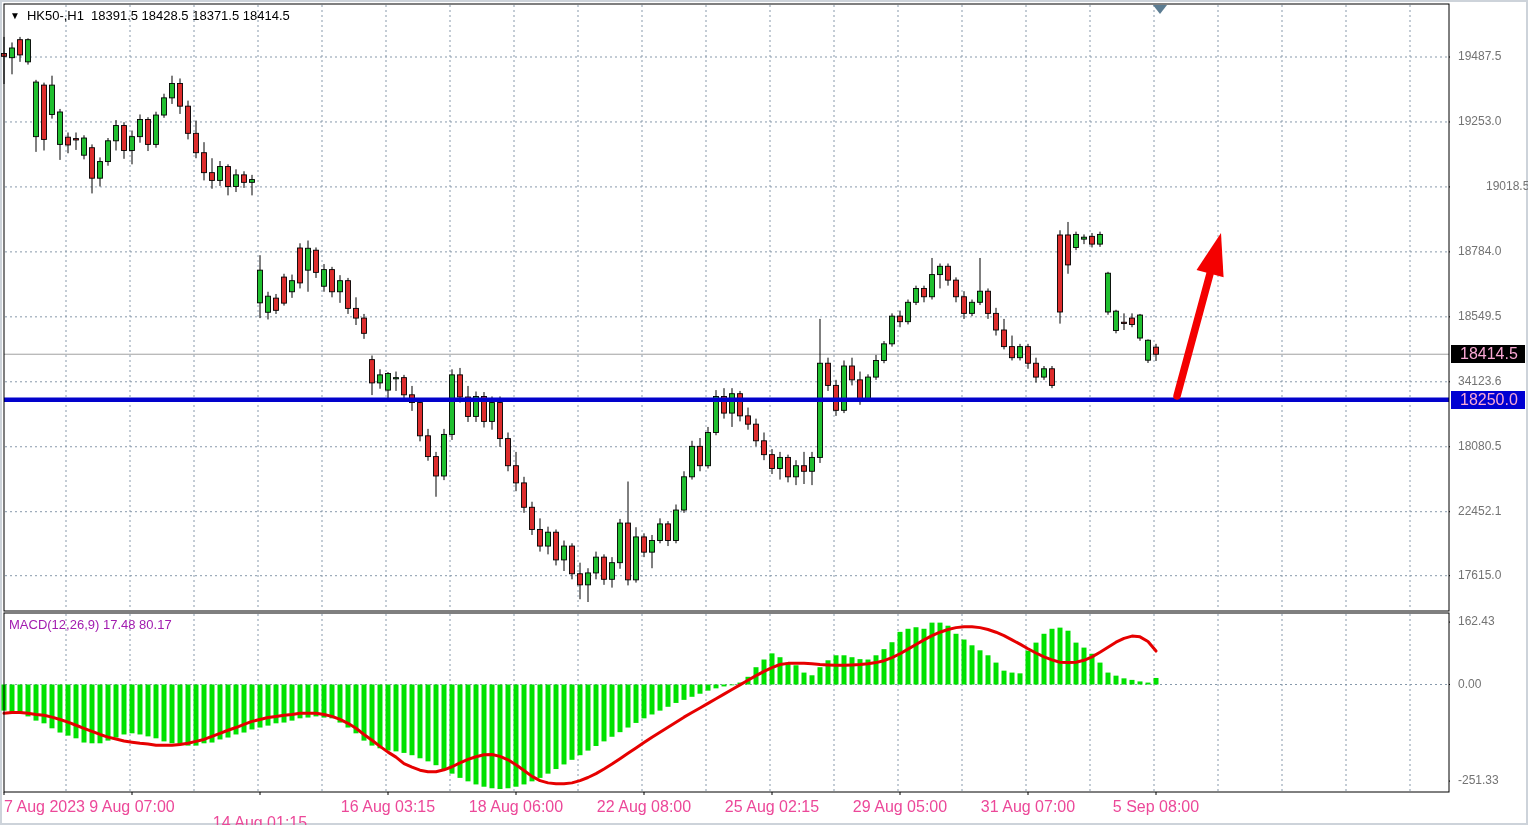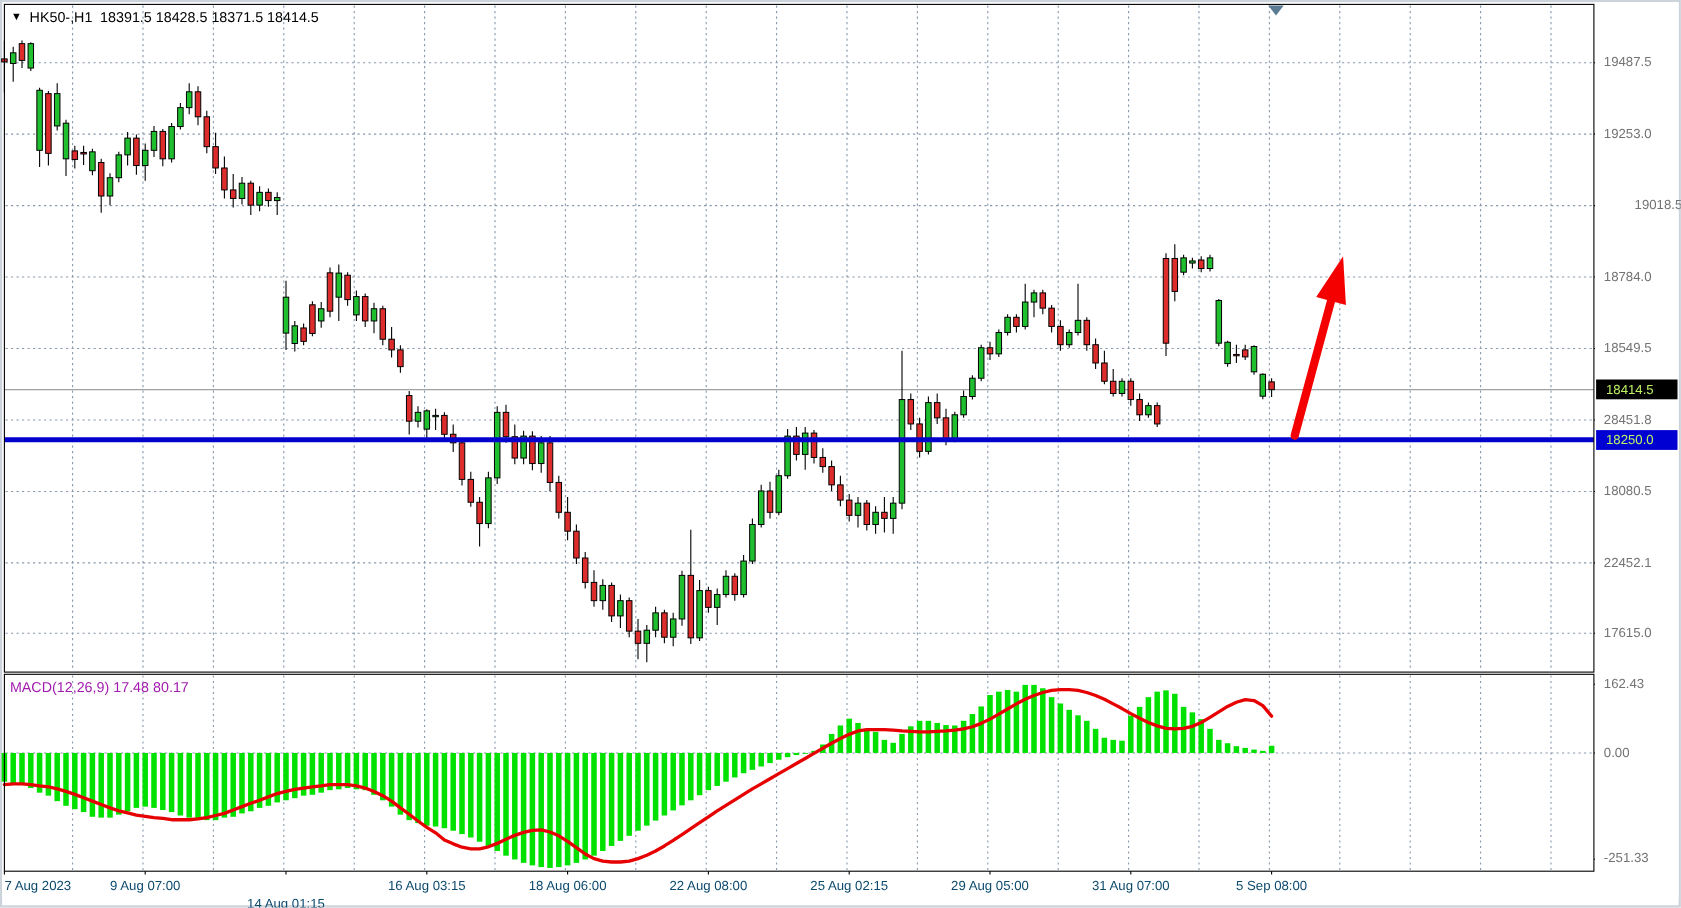--- a/index.html
+++ b/index.html
@@ -5,23 +5,23 @@
   html,body{margin:0;padding:0;}
   body{font-family:"Liberation Sans", sans-serif; background:#e8eaed;}
   .window{position:relative;width:1528px;height:825px;background:#cdd3da;overflow:hidden;}
   .paper{position:absolute;left:2px;top:2px;width:1524px;height:821px;background:#ffffff;}
   #chart-svg{position:absolute;left:0;top:0;}
   .hdr{position:absolute;left:10px;top:8px;font-size:13px;color:#000;display:flex;align-items:center;gap:7px;z-index:5;}
   .hdr .tri{font-size:10px;line-height:10px;}
   .macd-hdr{position:absolute;left:9px;top:617px;font-size:13px;color:#a21caf;z-index:5;}
   .axis{position:absolute;left:1450px;top:2px;width:76px;height:815px;background:#fff;}
   .axis-label{position:absolute;left:8px;font-size:12px;color:#737373;white-space:nowrap;}
-  .px-box{position:absolute;left:1px;width:74px;height:18px;color:#bef264;font-size:12px;line-height:18px;padding-left:9px;box-sizing:border-box;}
+  .px-box{position:absolute;left:1px;width:74px;height:18px;color:#f9a8d4;font-size:16px;line-height:18px;padding-left:9px;box-sizing:border-box;}
   .time-axis{position:absolute;left:2px;top:795px;width:1448px;height:22px;background:#fff;}
-  .time-label{position:absolute;top:3px;font-size:12px;color:#0c4a6e;white-space:nowrap;}
+  .time-label{position:absolute;top:3px;font-size:16px;color:#ec4899;white-space:nowrap;}
   .shift-marker{position:absolute;z-index:6;width:0;height:0;}
 </style>
 </head>
 <body>
 
 <div class="window">
   <div class="paper"></div>
 
   <svg id="chart-svg" width="1528" height="825">
       <line x1="66" y1="5" x2="66" y2="610" stroke="#8799ab" stroke-width="1" stroke-dasharray="2 3"></line>
@@ -557,21 +557,21 @@
   </div>
 
   <div class="shift-marker" style="left:1153px;top:5px;border-left:7px solid transparent;border-right:7px solid transparent;border-top:9px solid #5b7c92;"></div>
 
   <div class="axis" id="price-axis">
       <div class="axis-label" style="top: 47px;">19487.5</div>
       <div class="axis-label" style="top: 111.958px;">19253.0</div>
       <div class="axis-label" style="top: 176.917px; margin-left: 28px;">19018.5</div>
       <div class="axis-label" style="top: 241.875px;">18784.0</div>
       <div class="axis-label" style="top: 306.834px;">18549.5</div>
-      <div class="axis-label" style="top: 371.792px;">28451.8</div>
+      <div class="axis-label" style="top: 371.792px;">34123.6</div>
       <div class="axis-label" style="top: 436.751px;">18080.5</div>
       <div class="axis-label" style="top: 501.709px;">22452.1</div>
       <div class="axis-label" style="top: 565.698px;">17615.0</div>
       <div class="axis-label" style="top: 612.078px;">162.43</div>
       <div class="axis-label" style="top: 674.5px;">0.00</div>
       <div class="axis-label" style="top: 771.086px;">-251.33</div>
       <div class="px-box" style="top: 343.23px; background: rgb(0, 0, 0);">18414.5</div>
       <div class="px-box" style="top: 388.798px; background: rgb(0, 0, 210);">18250.0</div>
     </div>
   <div class="time-axis" id="time-axis">

